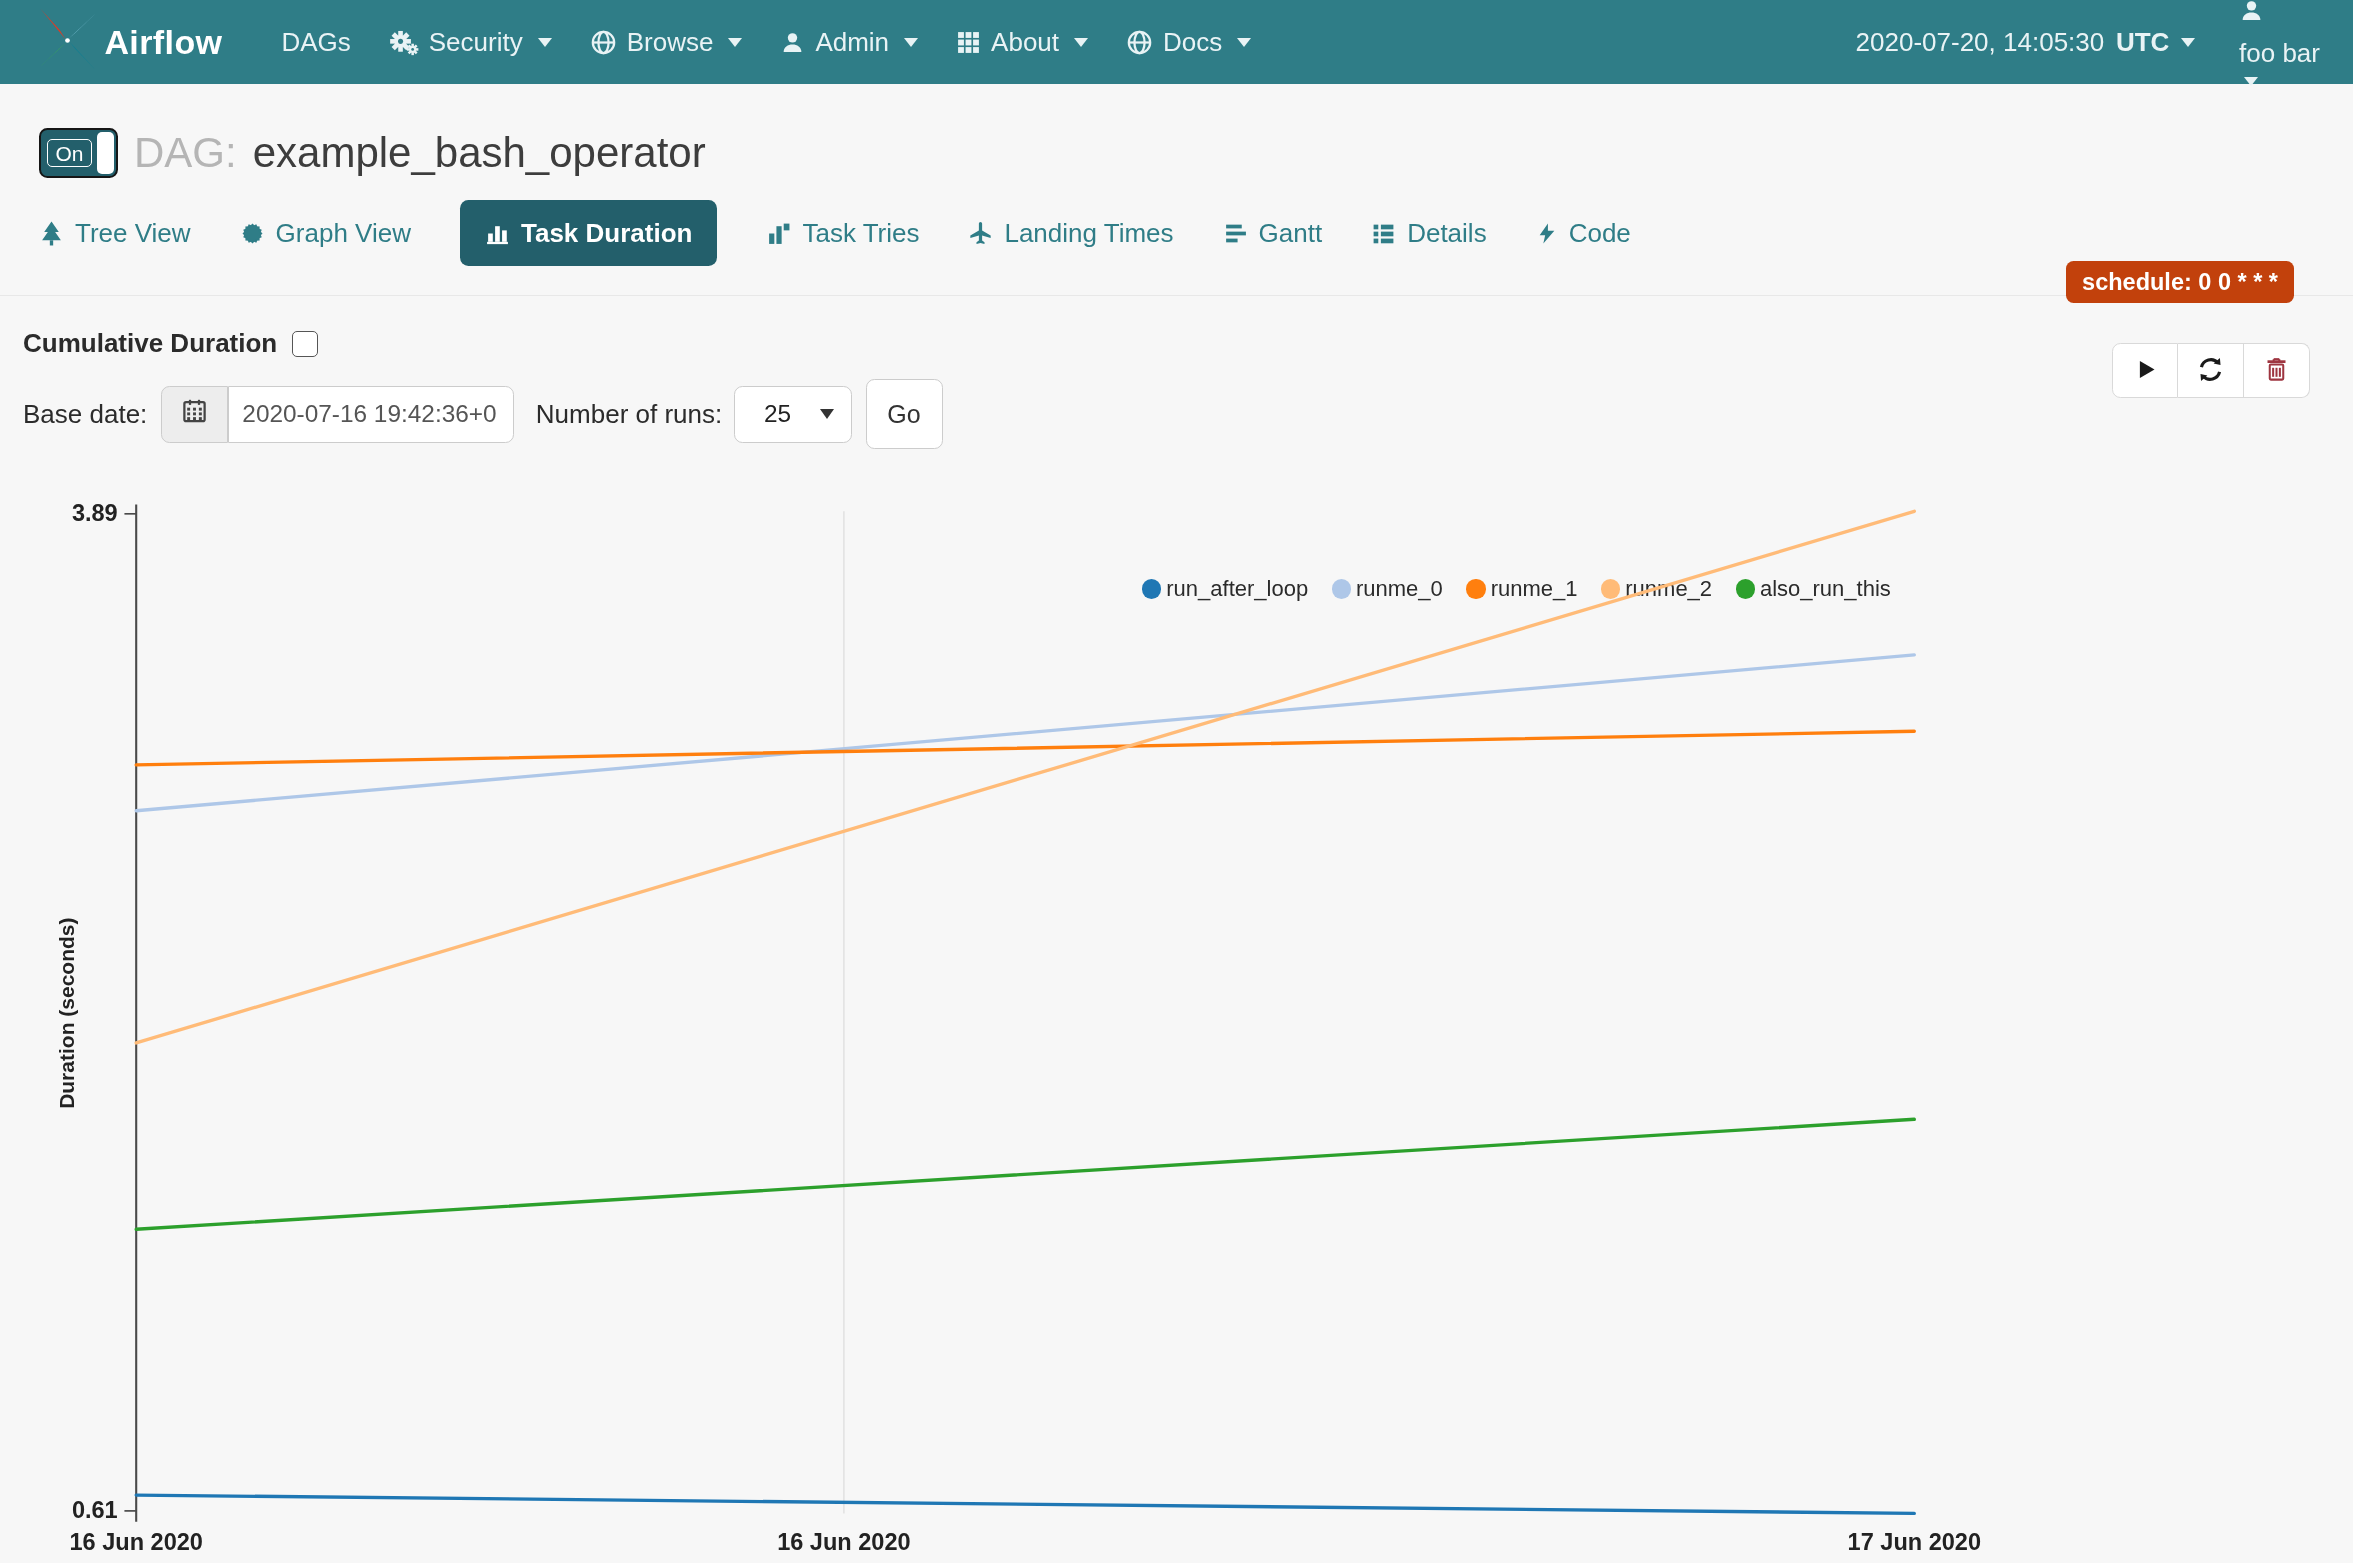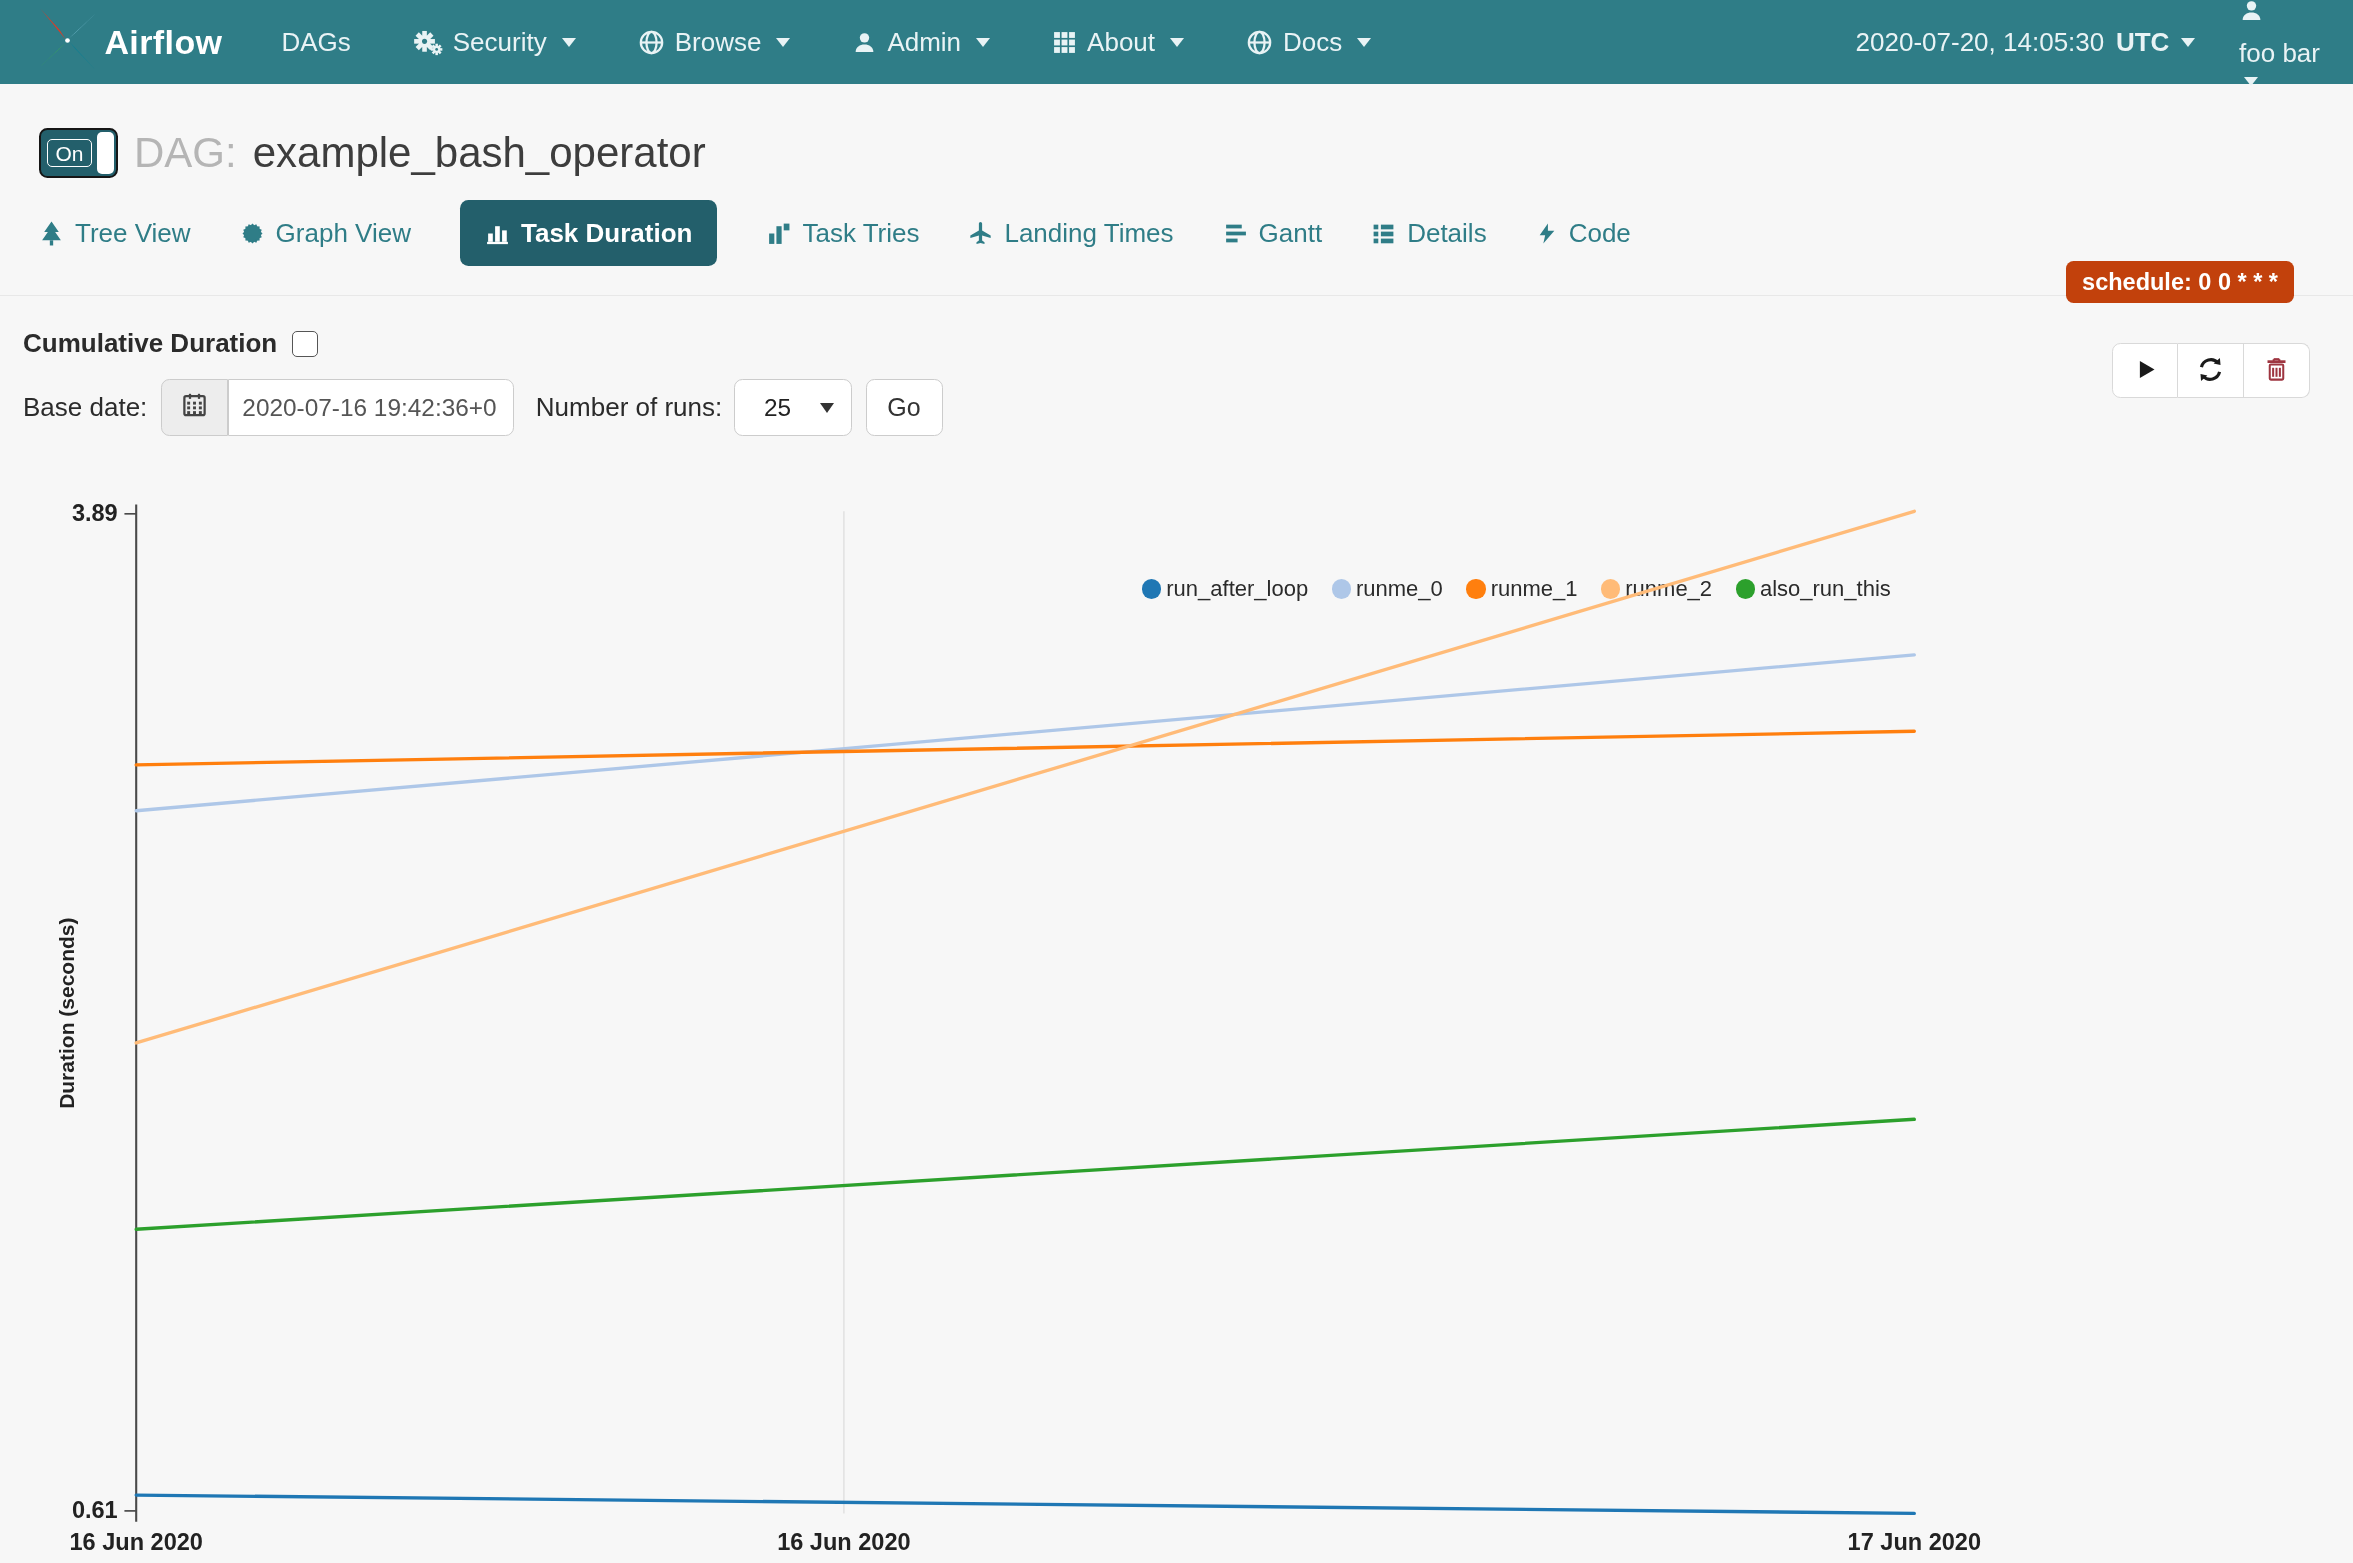--- a/index.html
+++ b/index.html
@@ -11,21 +11,21 @@
     overflow: hidden;
     color: #333;
   }
   
   .navbar {
     height: 84px; background: #2f7d87; display: flex; align-items: center;
     padding: 0 34px; color: #e9f3f5;
   }
   .brand { display: flex; align-items: center; gap: 3.4px; margin-right: 59px; cursor: pointer; }
   .brand-name { font-size: 34px; font-weight: bold; color: #ffffff; letter-spacing: 0.4px; }
-  .nav-items { display: flex; align-items: center; gap: 62px; font-size: 26px; }
+  .nav-items { display: flex; align-items: center; gap: 38px; font-size: 26px; }
   .nav-item { display: flex; align-items: center; gap: 10px; cursor: pointer; white-space: nowrap; }
   .nav-item svg { display: block; }
   .caret {
     display: inline-block; width: 0; height: 0; margin-left: 5px;
     border-left: 7.6px solid transparent; border-right: 7.6px solid transparent;
     border-top: 9.2px solid currentColor; vertical-align: middle;
   }
   .nav-right { margin-left: auto; display: flex; align-items: center; gap: 44px; font-size: 26px; }
   .clock { display: flex; align-items: center; gap: 6.7px; cursor: pointer; }
   .clock .tz { font-weight: bold; margin-left: 5px; }
@@ -98,21 +98,21 @@
   .runs-select {
     width: 118px; height: 57px; border: 1.7px solid #cccccc; border-radius: 8.4px; background: #fff;
     display: flex; align-items: center; justify-content: space-between; padding: 0 17px 0 29px;
     font-size: 24.4px; color: #222; cursor: pointer;
   }
   .select-caret {
     width: 0; height: 0; border-left: 7.6px solid transparent; border-right: 7.6px solid transparent;
     border-top: 10px solid #333;
   }
   .go-btn {
-    width: 77px; height: 57px; margin-left: 13.5px; background: #fff; border: 1.7px solid #cccccc;
+    width: 77px; height: 70px; margin-left: 13.5px; background: #fff; border: 1.7px solid #cccccc;
     border-radius: 8.4px; font-size: 25px; color: #333; cursor: pointer;
     font-family: "Liberation Sans", sans-serif;
   }
 
   
   .chart-overlay { position: absolute; left: 0; top: 0; width: 2354px; height: 1564px; pointer-events: none; }
   .legend {
     position: absolute; left: 1142px; top: 448px; display: flex; align-items: center; gap: 23.5px;
     pointer-events: auto;
   }

